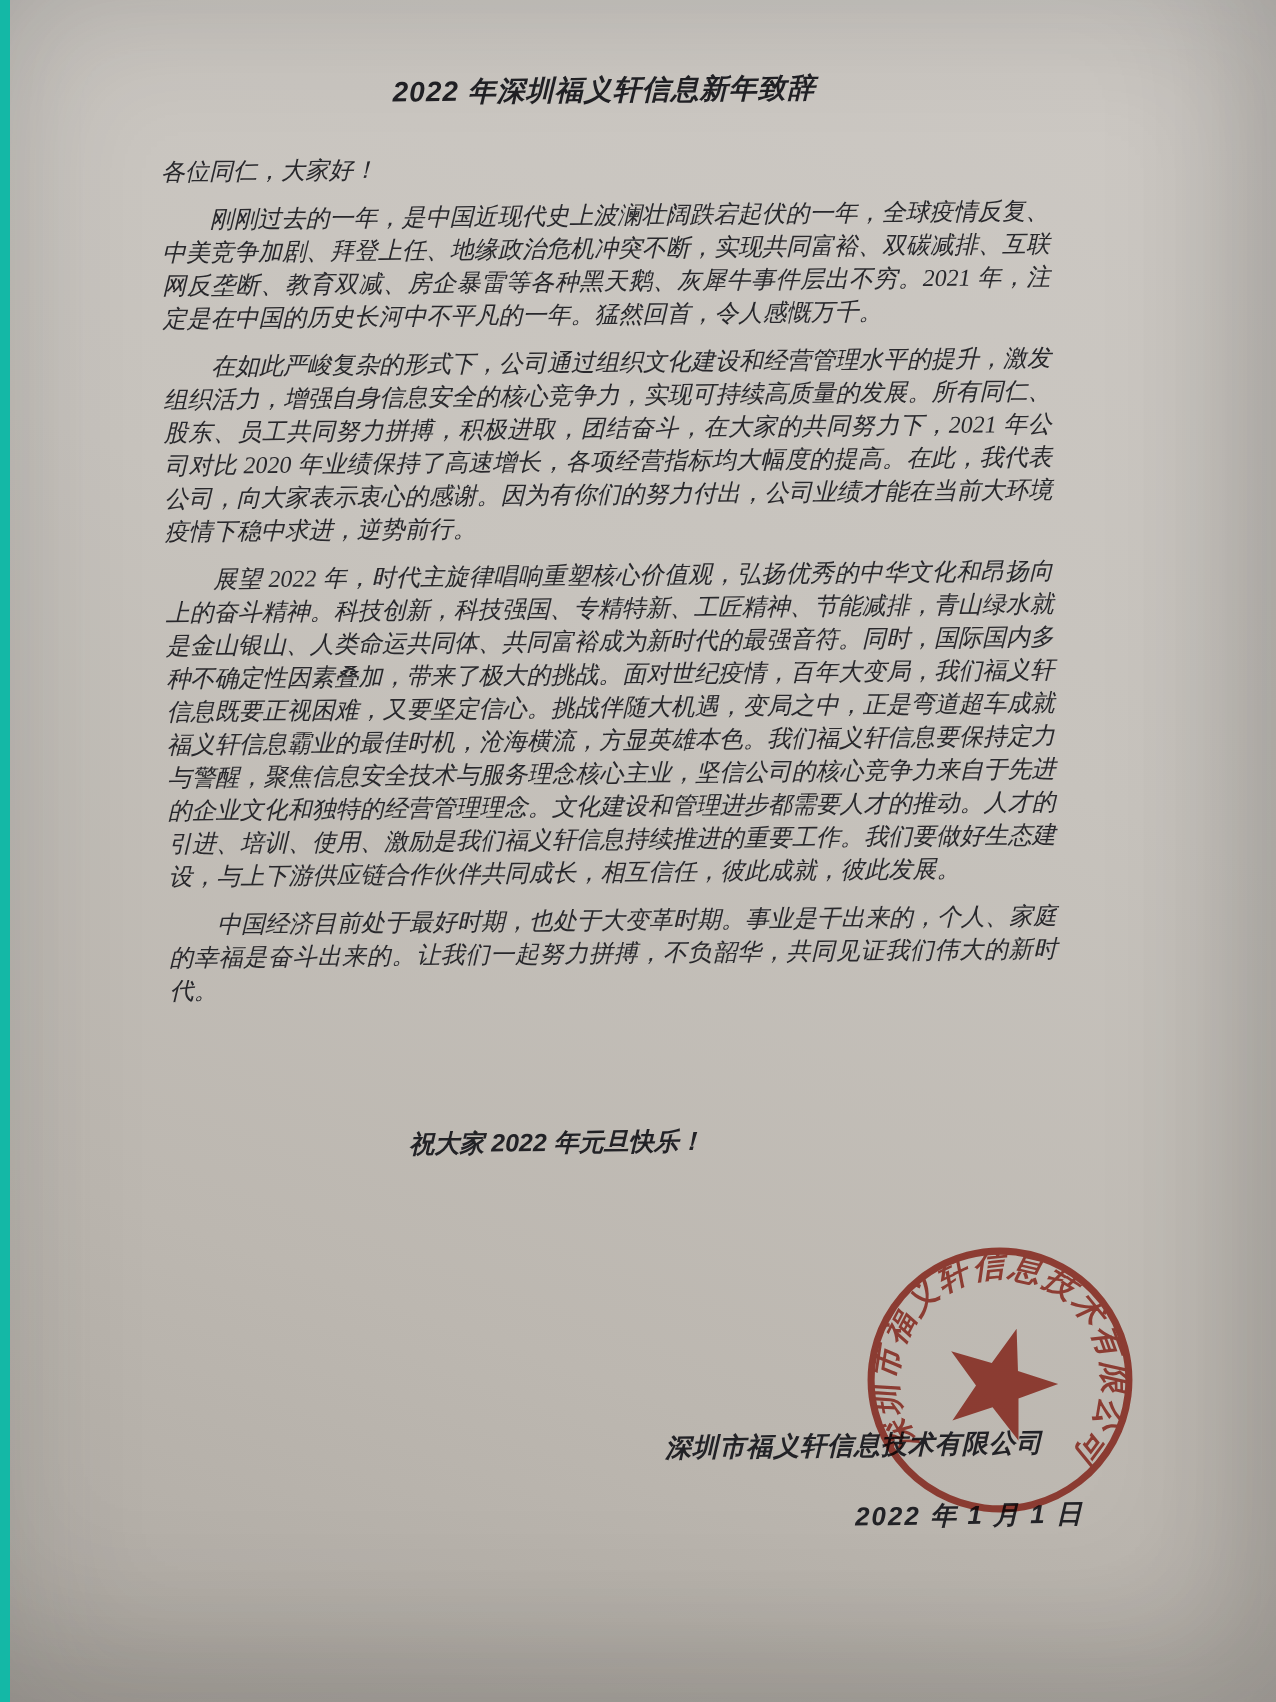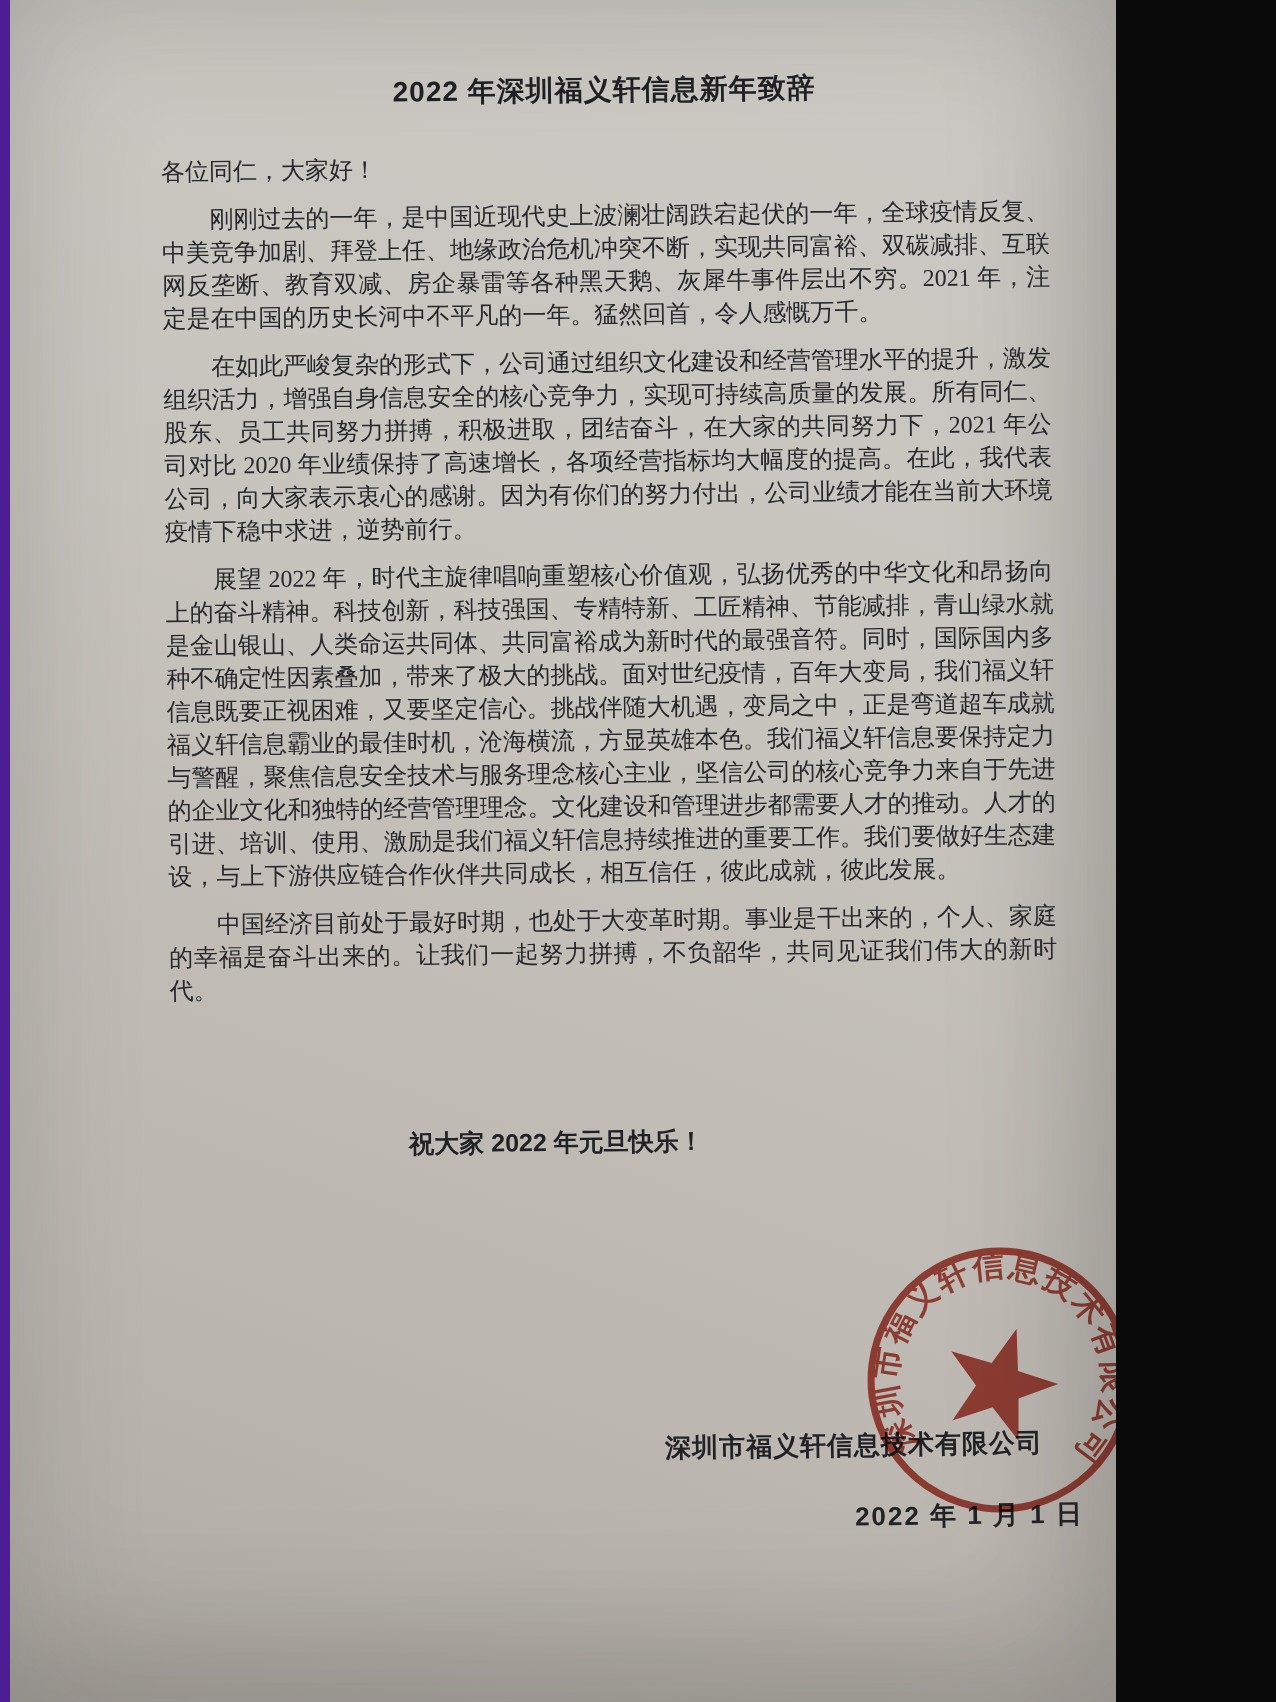--- a/index.html
+++ b/index.html
@@ -3,24 +3,25 @@
 <meta charset="utf-8">
 <style>
   html, body {
     margin: 0;
     padding: 0;
     background: #0a0a0a;
     font-family: "Liberation Serif", "DejaVu Serif", serif;
   }
   .photo {
     position: relative;
-    width: 1116px;
+    width: 1276px;
     height: 1702px;
-    background: #4c1d95;
+    background: #14b8a6;
     overflow: hidden;
+    font-style: italic;
   }
   .paper {
     position: absolute;
     left: 10px; top: 0; right: 0; bottom: 0;
     background: linear-gradient(200deg, #cdc9c4 0%, #c7c3bd 40%, #bcb7b0 75%, #b0aba4 100%);
     box-shadow: inset 0 0 140px rgba(0,0,0,0.16), inset -50px -70px 140px rgba(0,0,0,0.10), inset 30px 10px 90px rgba(255,255,255,0.10);
   }
   .content {
     position: absolute;
     left: 150px;

